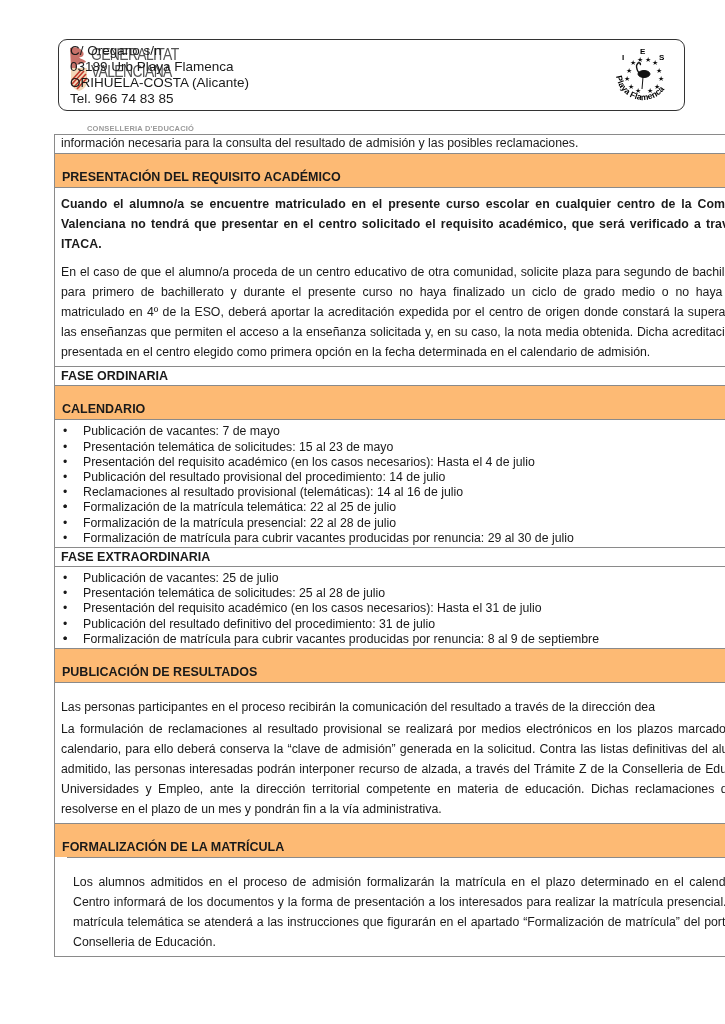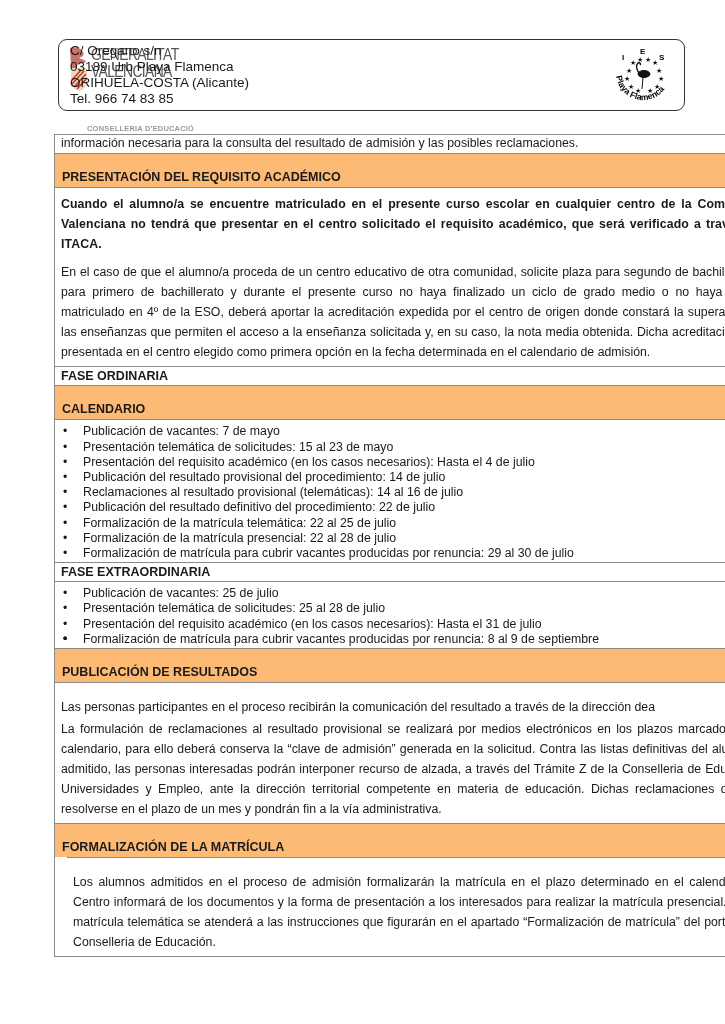--- a/index.html
+++ b/index.html
@@ -105,33 +105,33 @@
 
   <div class="row sub-head">FASE ORDINARIA</div>
   <div class="row sec-head">CALENDARIO</div>
   <div class="row">
     <ul class="bullets">
       <li><span class="dot">•</span><span>Publicación de vacantes: 7 de mayo</span></li>
       <li><span class="dot">•</span><span>Presentación telemática de solicitudes: 15 al 23 de mayo</span></li>
       <li><span class="dot">•</span><span>Presentación del requisito académico (en los casos necesarios): Hasta el 4 de julio</span></li>
       <li><span class="dot">•</span><span>Publicación del resultado provisional del procedimiento: 14 de julio</span></li>
       <li><span class="dot">•</span><span>Reclamaciones al resultado provisional (telemáticas): 14 al 16 de julio</span></li>
-      <li><span class="dot">•</span><span>Publicación del resultado definitivo del procedimiento: 22 de julio</span></li>
+      <li><span class="dot">•</span></li>
       <li><span class="dot">•</span><span>Formalización de la matrícula telemática: 22 al 25 de julio</span></li>
       <li><span class="dot">•</span><span>Formalización de la matrícula presencial: 22 al 28 de julio</span></li>
       <li><span class="dot">•</span><span>Formalización de matrícula para cubrir vacantes producidas por renuncia: 29 al 30 de julio</span></li>
     </ul>
   </div>
   <div class="row sub-head">FASE EXTRAORDINARIA</div>
   <div class="row">
     <ul class="bullets">
       <li><span class="dot">•</span><span>Publicación de vacantes: 25 de julio</span></li>
       <li><span class="dot">•</span><span>Presentación telemática de solicitudes: 25 al 28 de julio</span></li>
       <li><span class="dot">•</span><span>Presentación del requisito académico (en los casos necesarios): Hasta el 31 de julio</span></li>
-      <li><span class="dot">•</span></li>
+      <li><span class="dot">•</span><span>Publicación del resultado definitivo del procedimiento: 31 de julio</span></li>
       <li><span class="dot">•</span></li>
       <li><span class="dot">•</span><span>Formalización de matrícula para cubrir vacantes producidas por renuncia: 8 al 9 de septiembre</span></li>
     </ul>
   </div>
 
   <div class="row sec-head">PUBLICACIÓN DE RESULTADOS</div>
   <div class="row content" style="padding-top:14px;">
     <p style="margin-bottom:2px;">Las personas participantes en el proceso recibirán la comunicación del resultado a través de la dirección dea</p>
     <p>La formulación de reclamaciones al resultado provisional se realizará por medios electrónicos en los plazos marcados en el calendario, para ello deberá conserva la “clave de admisión” generada en la solicitud. Contra las listas definitivas del alumnado admitido, las personas interesadas podrán interponer recurso de alzada, a través del Trámite Z de la Conselleria de Educación, Universidades y Empleo, ante la dirección territorial competente en materia de educación. Dichas reclamaciones deberán resolverse en el plazo de un mes y pondrán fin a la vía administrativa.</p>
   </div>

